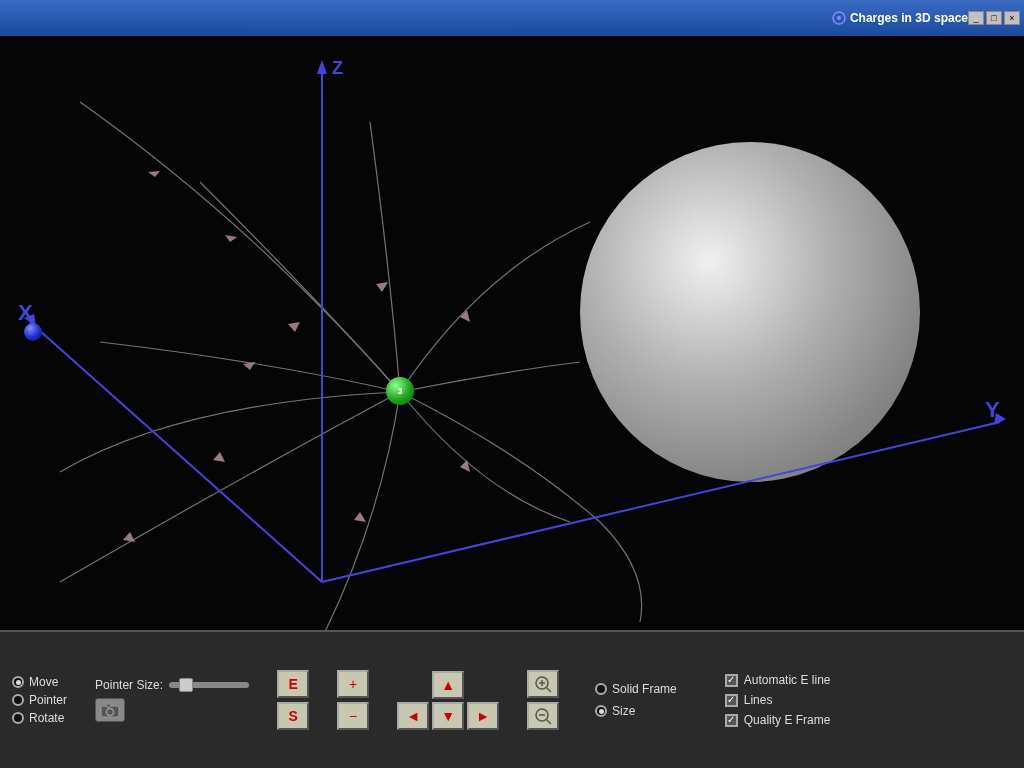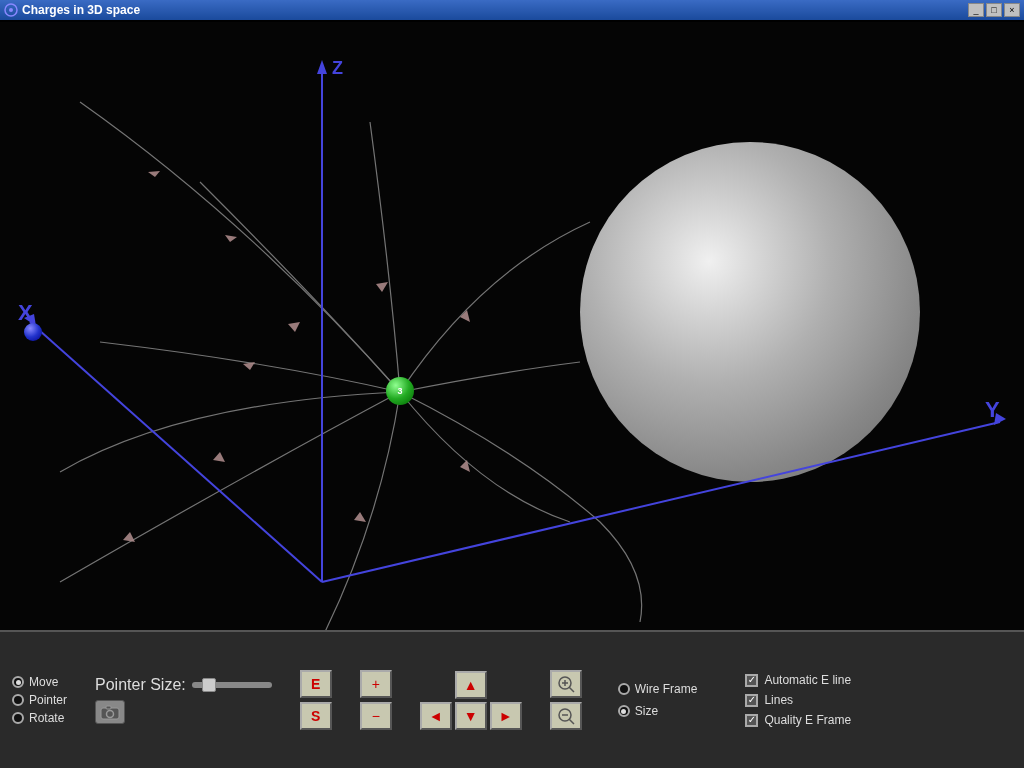--- a/index.html
+++ b/index.html
@@ -1,25 +1,25 @@
 <!DOCTYPE html>
 <html><head>
   <meta charset="utf-8">
   <style>
     * { margin: 0; padding: 0; box-sizing: border-box; }
     body { width: 1024px; height: 768px; overflow: hidden; background: #000; font-family: Arial, sans-serif; }
 
     
     #titlebar {
       width: 100%;
-      height: 20px;
+      height: 36px;
       background: linear-gradient(to bottom, #3a6bc4, #1a4a9c);
       display: flex;
       align-items: center;
-      justify-content: space-between;
+      justify-content: flex-end;
       padding: 0 4px;
       position: absolute;
       top: 0; left: 0;
       z-index: 100;
     }
     #titlebar-title {
       color: white;
       font-size: 12px;
       font-weight: bold;
       display: flex;
@@ -152,21 +152,21 @@
     }
 
     
     #pointer-size-section {
       display: flex;
       flex-direction: column;
       gap: 6px;
     }
     #pointer-size-label {
       color: #ddd;
-      font-size: 16px;
+      font-size: 12px;
     }
     #pointer-size-row {
       display: flex;
       align-items: center;
       gap: 6px;
     }
     #slider-track {
       width: 80px;
       height: 6px;
       background: #888;
@@ -445,21 +445,21 @@
         <circle cx="8" cy="8" r="6" fill="none" stroke="#555" stroke-width="1.5"></circle>
         <line x1="12" y1="12" x2="17" y2="17" stroke="#555" stroke-width="1.5"></line>
         <line x1="5" y1="8" x2="11" y2="8" stroke="#555" stroke-width="1.5"></line>
       </svg>
     </div>
   </div>
 
   <div class="radio-group2">
     <div class="radio-item">
       <div class="radio-dot"></div>
-      <span>Wire Frame</span>
+      <span>Solid Frame</span>
     </div>
     <div class="radio-item">
       <div class="radio-dot selected"></div>
       <span>Size</span>
     </div>
   </div>
 
   <div id="checkbox-section">
     <div class="checkbox-item">
       <div class="chk-box checked"></div>

